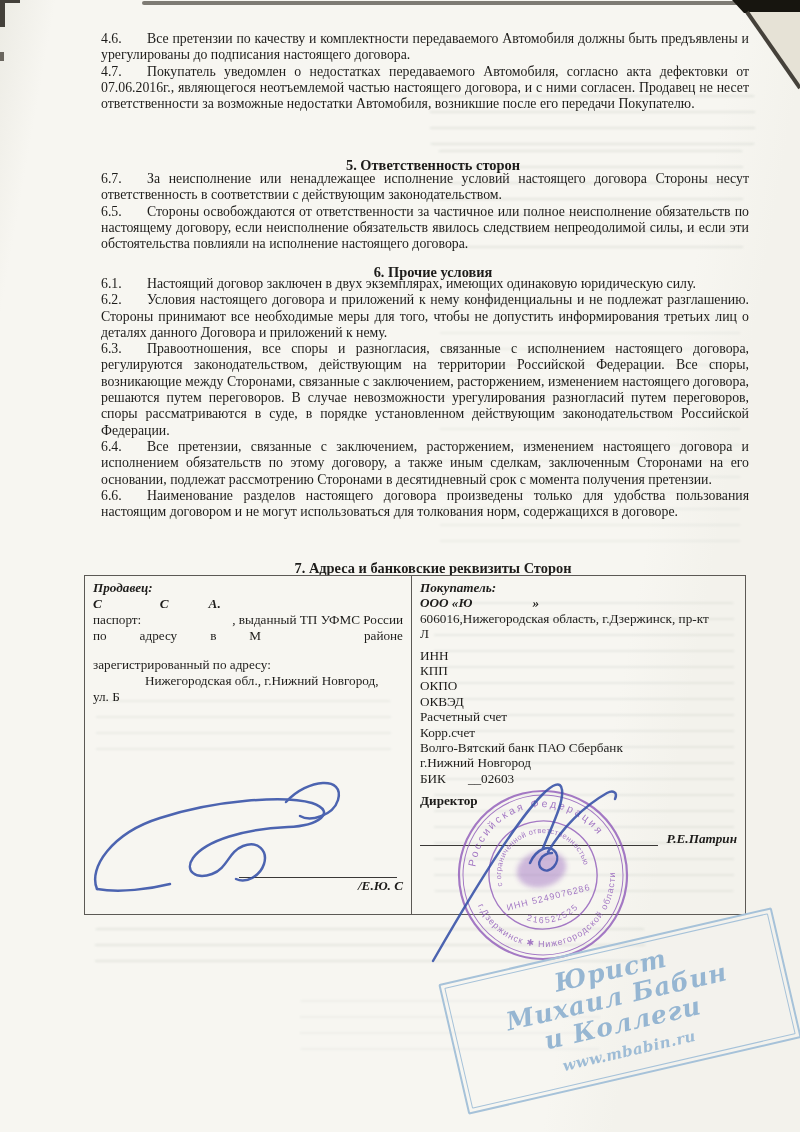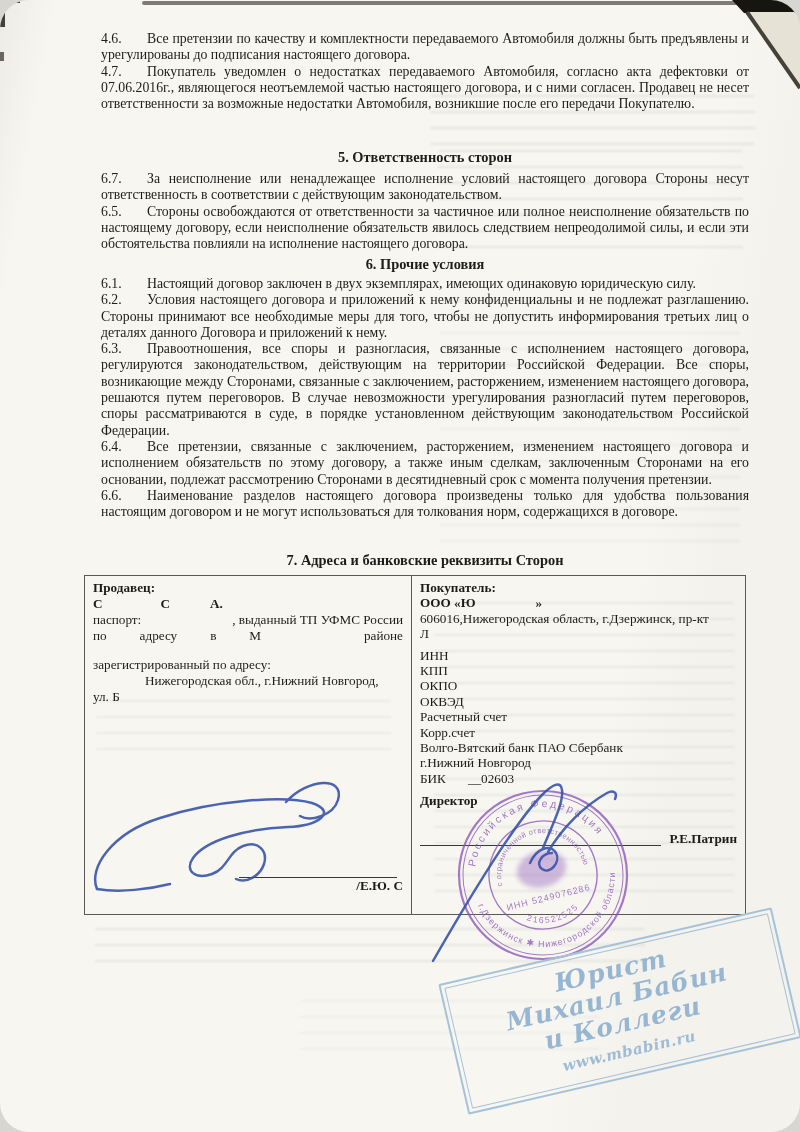--- a/index.html
+++ b/index.html
@@ -1,45 +1,45 @@
 <!DOCTYPE html>
 <html><head>
 <meta charset="utf-8">
 <style>
   html,body{margin:0;padding:0;background:#d8d6d0;}
   .page{
     position:relative; width:800px; height:1132px; margin:0 auto;
     background:
       linear-gradient(100deg, #ecebe4 0px, #f7f6f1 55px 730px, #f3f2ec 800px);
     font-family:"Liberation Serif", serif;
-    color:#1d1c1a; overflow:hidden;border-radius:29px;
+    color:#1d1c1a; overflow:hidden;
   }
   
   .edge-top-line{position:absolute;left:142px;top:1px;width:618px;height:4px;background:#55514a;opacity:.75;z-index:8;border-radius:2px;}
   .edge-left-corner{position:absolute;left:0;top:0;width:5px;height:27px;background:#43403a;z-index:8;}
   .edge-left-top{position:absolute;left:0;top:0;width:20px;height:3px;background:#43403a;z-index:8;}
   .edge-left-dash{position:absolute;left:0;top:52px;width:4px;height:9px;background:#6a665e;z-index:8;}
   .corner-fold{position:absolute;right:0;top:0;width:80px;height:100px;z-index:9;pointer-events:none;}
   
   .blk{position:absolute;left:101px;width:648px;text-align:justify;font-size:13.8px;line-height:16.3px;z-index:3;}
   .blk p{margin:0;}
   .pnum{display:inline-block;min-width:46px;}
-  .sec-h{position:absolute;left:101px;width:648px;text-align:center;font-weight:bold;font-size:14.4px;z-index:3;margin:0;}
+  .sec-h{position:absolute;left:101px;width:648px;text-align:center;font-weight:bold;font-size:14.4px;z-index:3;margin:8px;}
   #blk-top{top:31px;}
   #h5{top:149px;}
   #blk5{top:171px;}
   #h6{top:256px;}
   #blk6{top:276px;}
   #h7{top:552px;}
   
   .reqtable{position:absolute;left:84px;top:575px;width:660px;height:338px;border:1px solid #5c5955;display:flex;z-index:3;font-size:13.2px;background:transparent;}
   .cell{box-sizing:border-box;padding:4px 8px 6px 8px;position:relative;}
   .cell-seller{width:327px;border-right:1px solid #5c5955;line-height:16px;}
   .cell-buyer{flex:1;line-height:15.4px;}
-  .cell .bold{font-weight:bold;}
+  .cell .bold{font-weight:bold;font-style:italic;}
   .row{white-space:nowrap;}
   .jrow{display:flex;justify-content:space-between;}
   .indent{padding-left:52px;}
   .gap14{height:13px;}
   .gap6{height:6px;}
   .sigrow{display:flex;align-items:flex-end;justify-content:flex-end;}
   .sigline{border-bottom:1.4px solid #3a3836;height:14px;}
   .seller-sigrow{margin-top:158px;flex-direction:column;}
   .seller-sigrow .sigline{width:158px;margin-right:6px;}
   .dir-label{margin-top:7px;font-weight:bold;}

